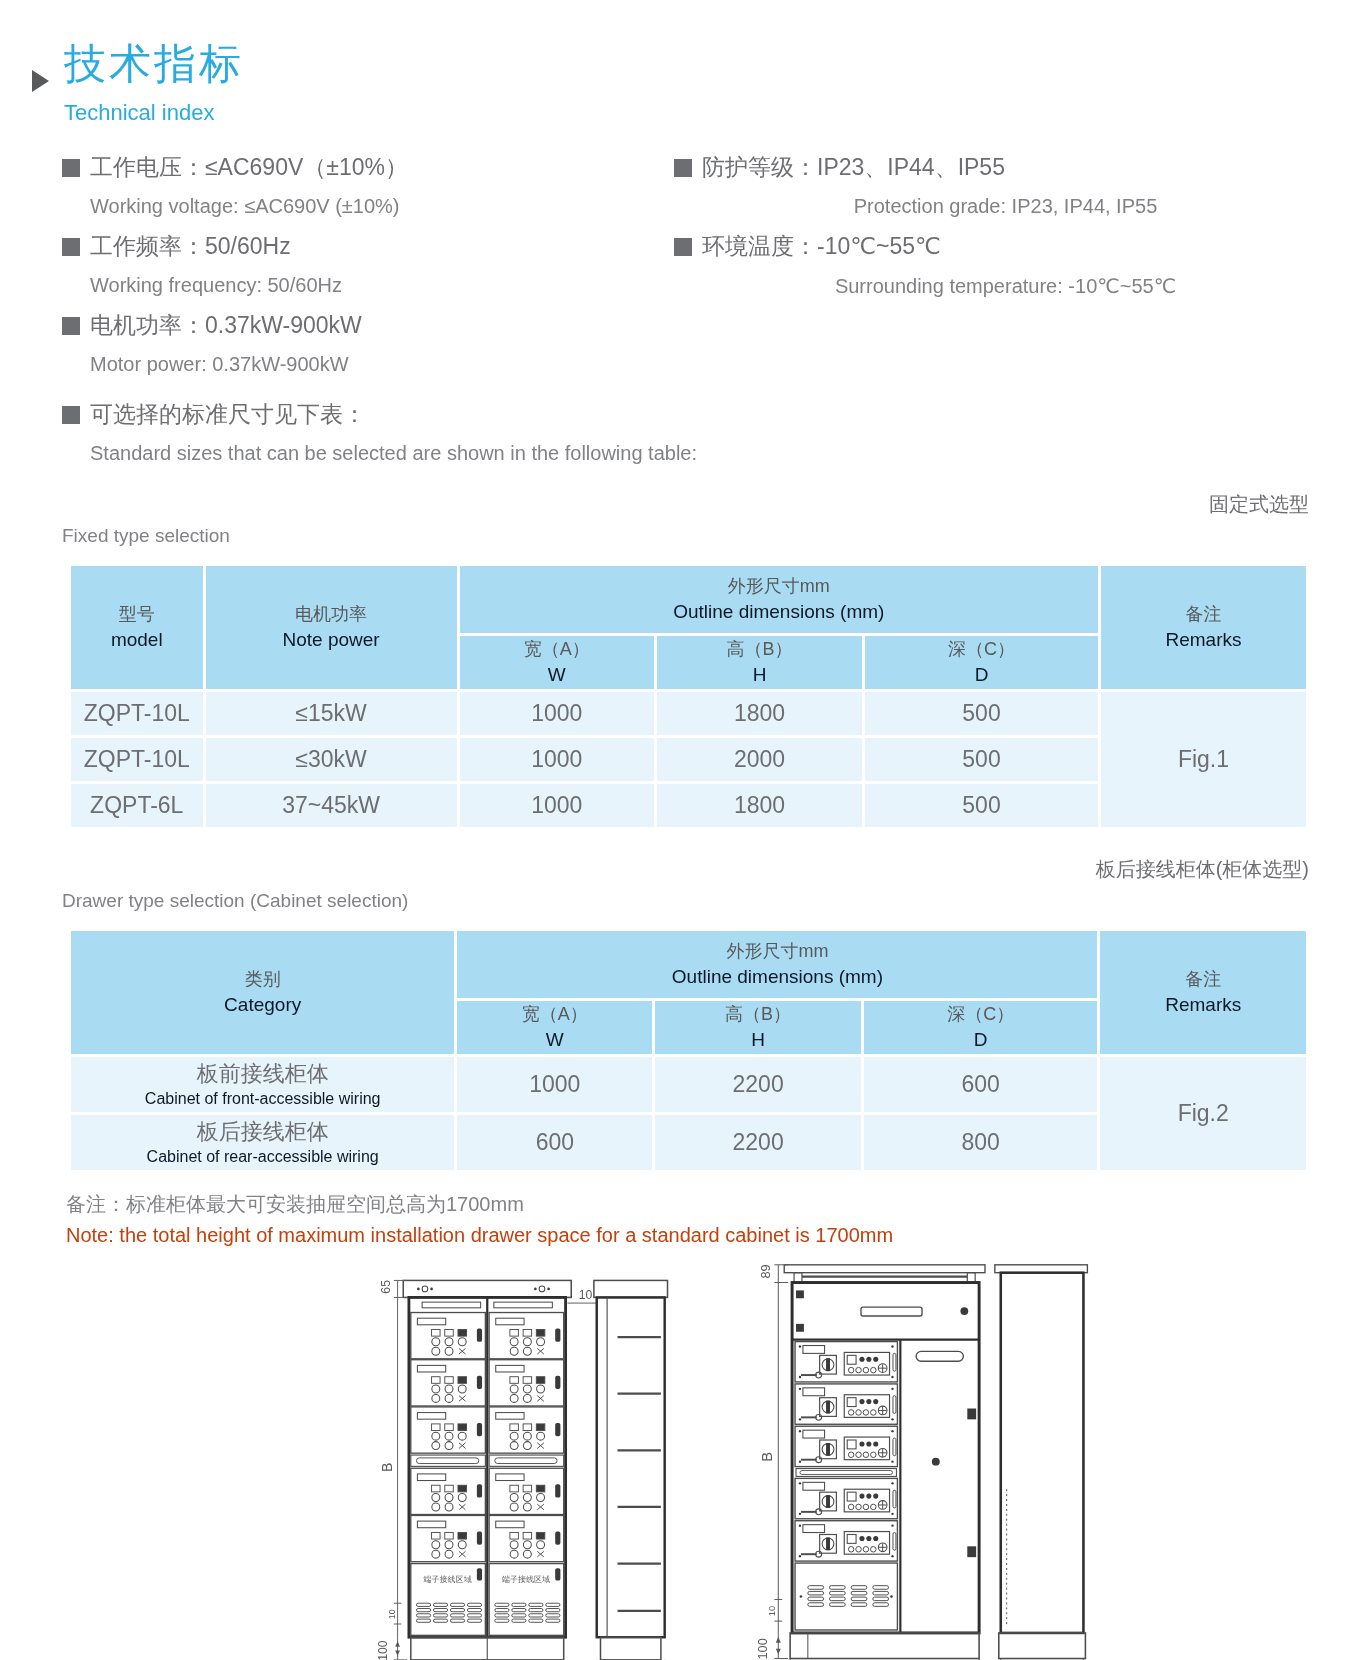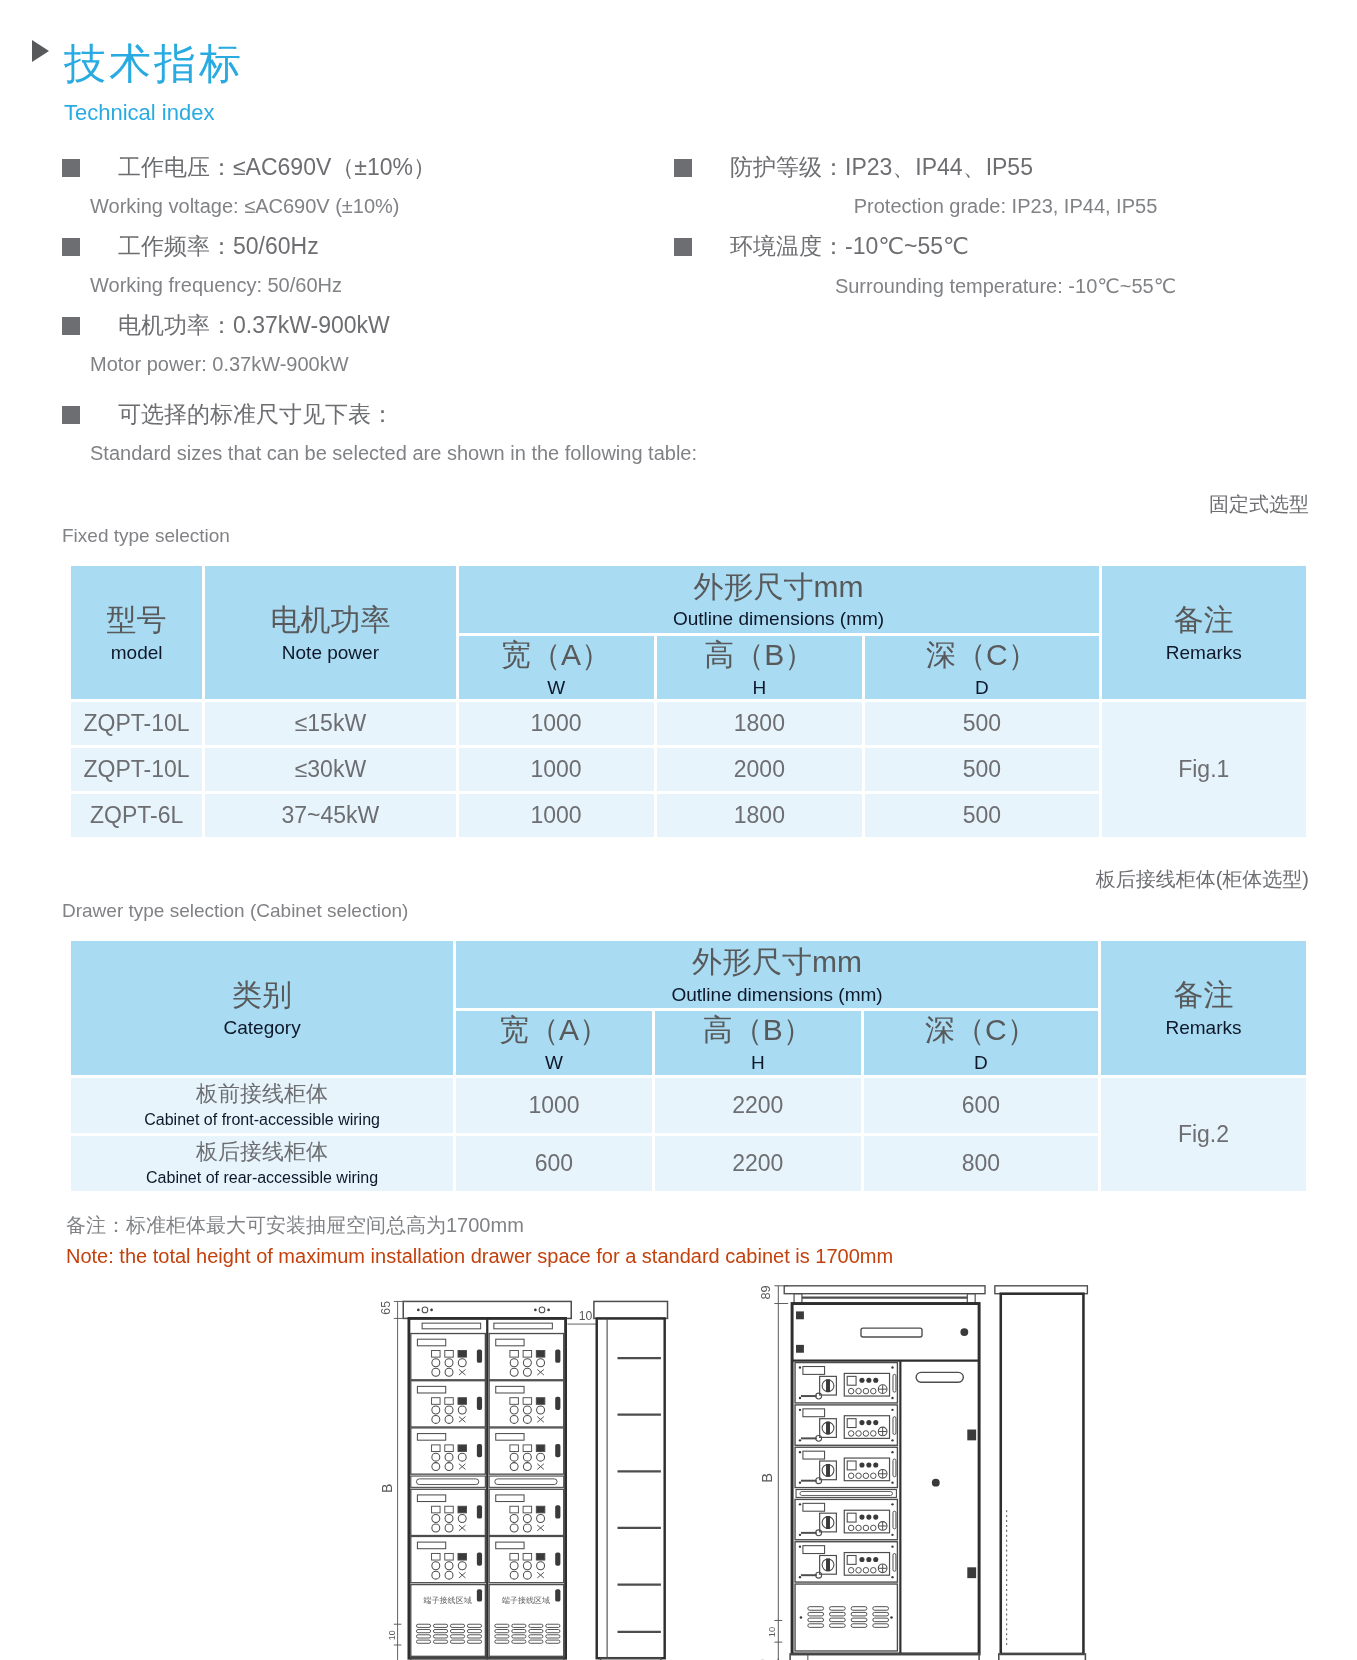--- a/index.html
+++ b/index.html
@@ -5,52 +5,52 @@
   * { margin:0; padding:0; box-sizing:border-box; }
   html,body { background:#ffffff; }
   body {
     width:1357px; height:1660px; position:relative; overflow:hidden;
     font-family:"Liberation Sans","DejaVu Sans",sans-serif;
     color:#6d6e71;
   }
   .page { padding:36px 48px 0 30px; }
 
   
-  .title-row { display:flex; align-items:flex-start; }
+  .title-row { display:flex; align-items:flex-end; }
   .tri {
     width:0; height:0; flex-shrink:0;
     border-left:17px solid #58595b;
     border-top:11px solid transparent;
     border-bottom:11px solid transparent;
     margin:4px 15px 0 2px;
   }
   .title-cn { font-size:42px; color:#29abe2; letter-spacing:3px; }
   .title-en { font-size:22px; color:#29abe2; margin:8px 0 0 34px; }
 
   
   .specs { display:flex; margin:26px 0 0 32px; }
   .spec-col-left { width:612px; flex-shrink:0; }
   .spec-col-right { flex:1;text-align:center; }
   .spec-item { margin-bottom:13px; }
-  .spec-cn { display:flex; align-items:center; font-size:23px; color:#6d6e71;gap:28px; }
+  .spec-cn { display:flex; align-items:center; font-size:23px; color:#6d6e71; }
   .sq { width:18px; height:18px; background:#6d6e71; margin-right:10px; flex-shrink:0; }
   .spec-en { font-size:20px; color:#808285; margin:12px 0 1px 28px; }
   .table-note-item { margin:10px 0 0 32px; }
 
   
   .section { margin:26px 0 0 32px; }
   .section .cnl { font-size:20px; color:#6d6e71; text-underline-offset:4px;text-align:right; }
   .section .enl { font-size:19px; color:#808285; margin-top:7px; }
 
   
   table { border-collapse:collapse; table-layout:fixed; margin:16px 0 0 38px; }
   th,td { border:3px solid #ffffff; text-align:center; vertical-align:middle; font-weight:normal; }
   th { background:#a9dcf2; color:#58595b; }
   td { background:#e7f4fc; color:#6d6e71; }
-  .cell-cn { font-size:30px; line-height:1.25; }
+  .cell-cn { font-size:18px; line-height:1.25; }
   .cell-en { font-size:19px; color:#0f172a; line-height:1.25; margin-top:2px; }
   .hdr-top { height:70px; }
   .hdr-sub { height:56px; }
   .t1 td { height:46px; font-size:23px; }
   .t2 td { height:58px; font-size:23px; }
   .cat-cell .cell-cn { font-size:22px; }
   .cat-cell .cell-en { font-size:16px; }
 
   
   .note { margin:18px 0 0 36px; }

